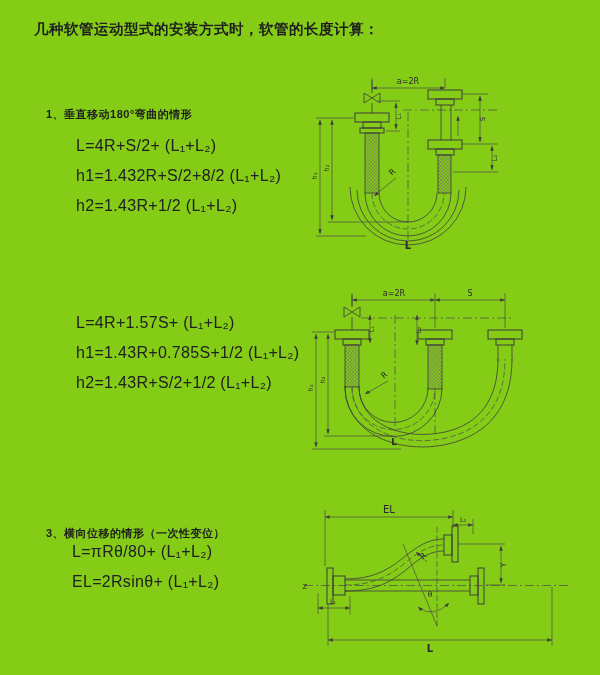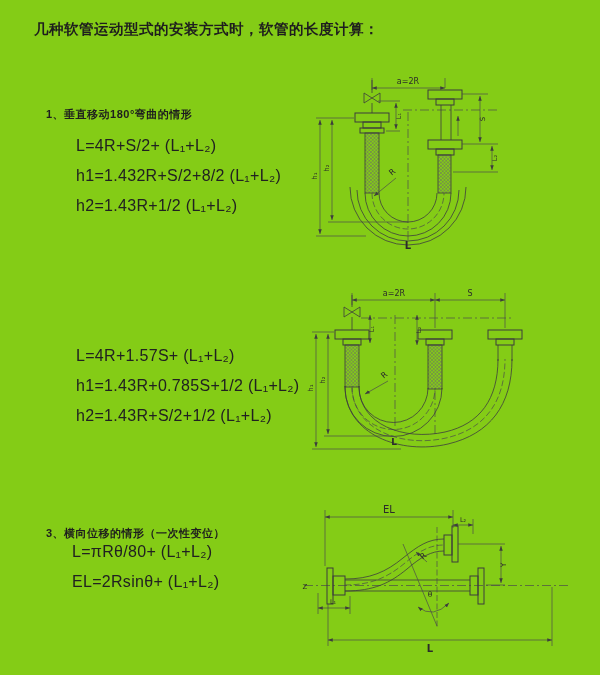--- a/index.html
+++ b/index.html
@@ -25,21 +25,21 @@
 
   <div class="title">几种软管运动型式的安装方式时，软管的长度计算：</div>
 
   <div class="sec-heading" style="left:46px;top:107px">1、垂直移动180°弯曲的情形</div>
   <div class="formulas" style="left:76px;top:131px">
     <div class="f">L=4R+S/2+ (L₁+L₂)</div>
     <div class="f">h1=1.432R+S/2+8/2 (L₁+L₂)</div>
     <div class="f">h2=1.43R+1/2 (L₁+L₂)</div>
   </div>
 
-  <div class="formulas" style="left:76px;top:341px">
+  <div class="formulas" style="left:76px;top:308px">
     <div class="f">L=4R+1.57S+ (L₁+L₂)</div>
     <div class="f">h1=1.43R+0.785S+1/2 (L₁+L₂)</div>
     <div class="f">h2=1.43R+S/2+1/2 (L₁+L₂)</div>
   </div>
 
   <div class="sec-heading" style="left:46px;top:526px">3、横向位移的情形（一次性变位）</div>
   <div class="formulas" style="left:72px;top:537px">
     <div class="f">L=πRθ/80+ (L₁+L₂)</div>
     <div class="f">EL=2Rsinθ+ (L₁+L₂)</div>
   </div>

